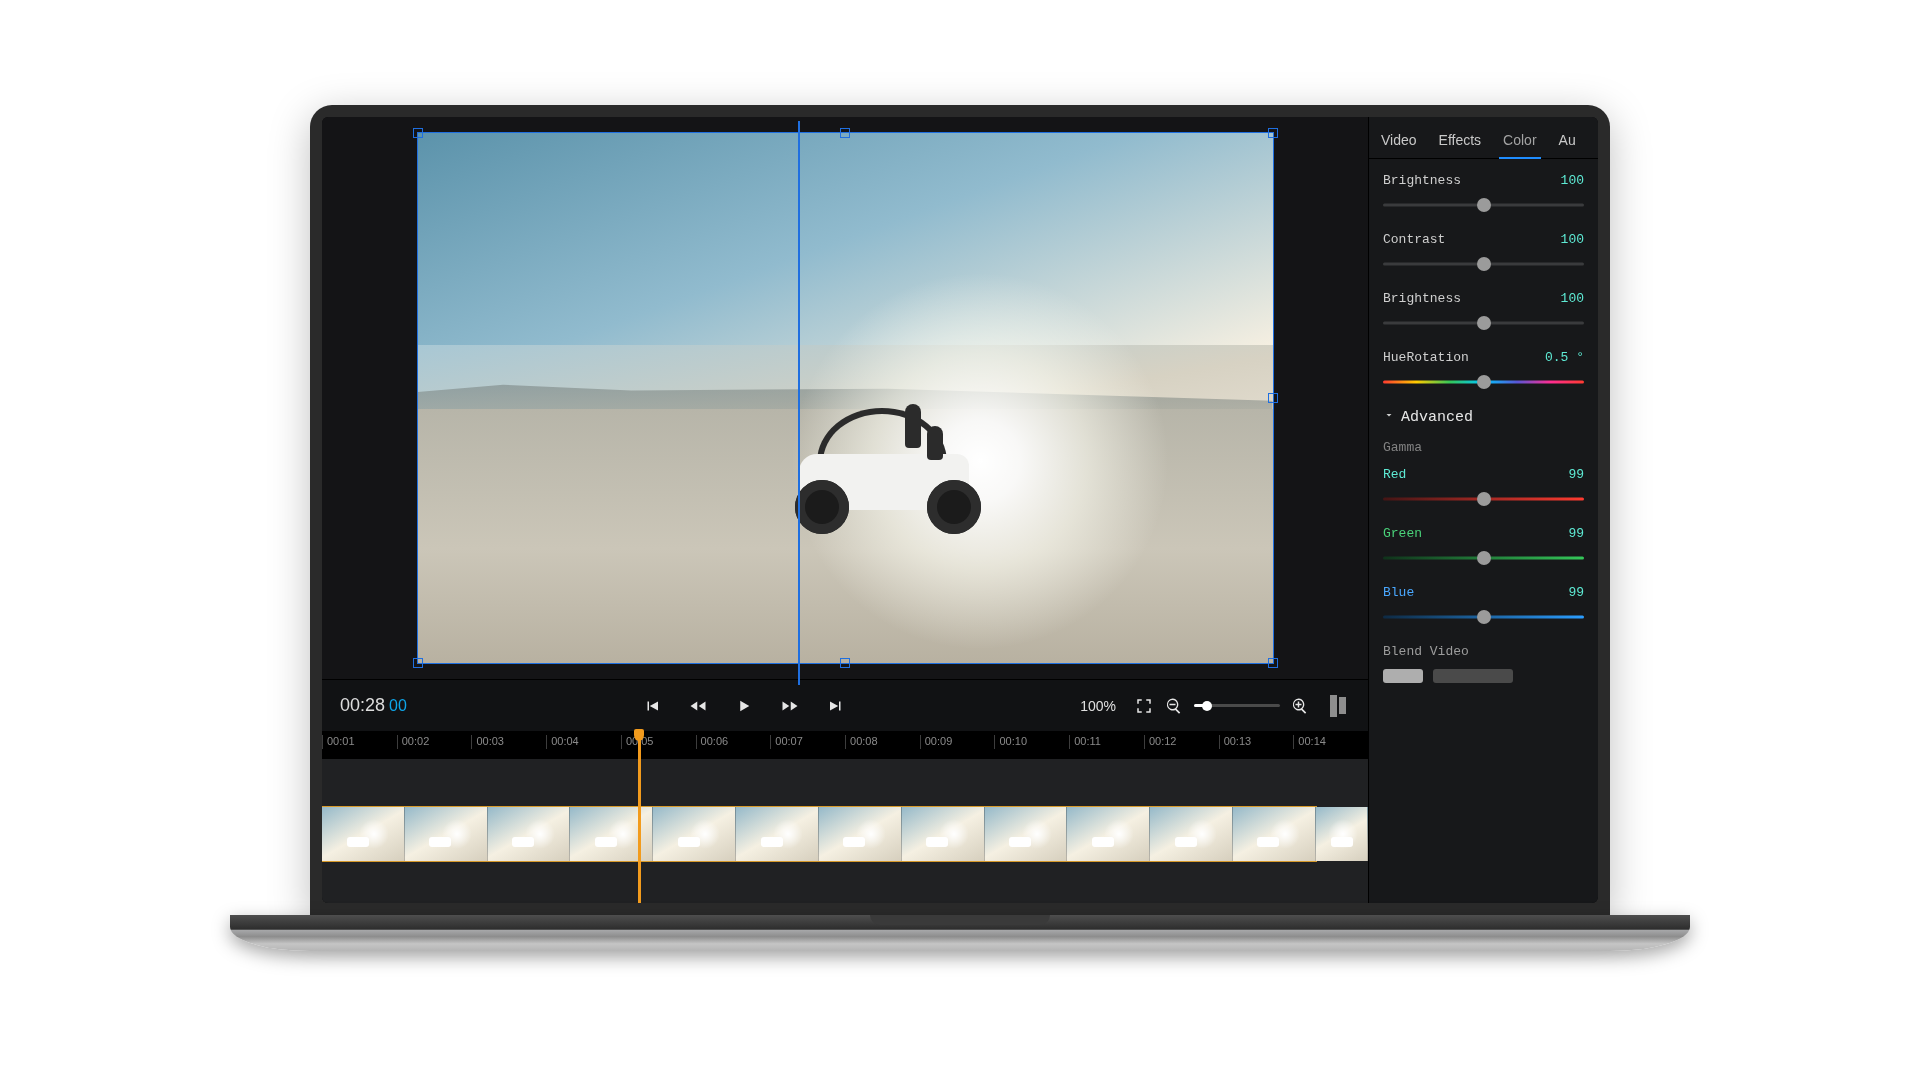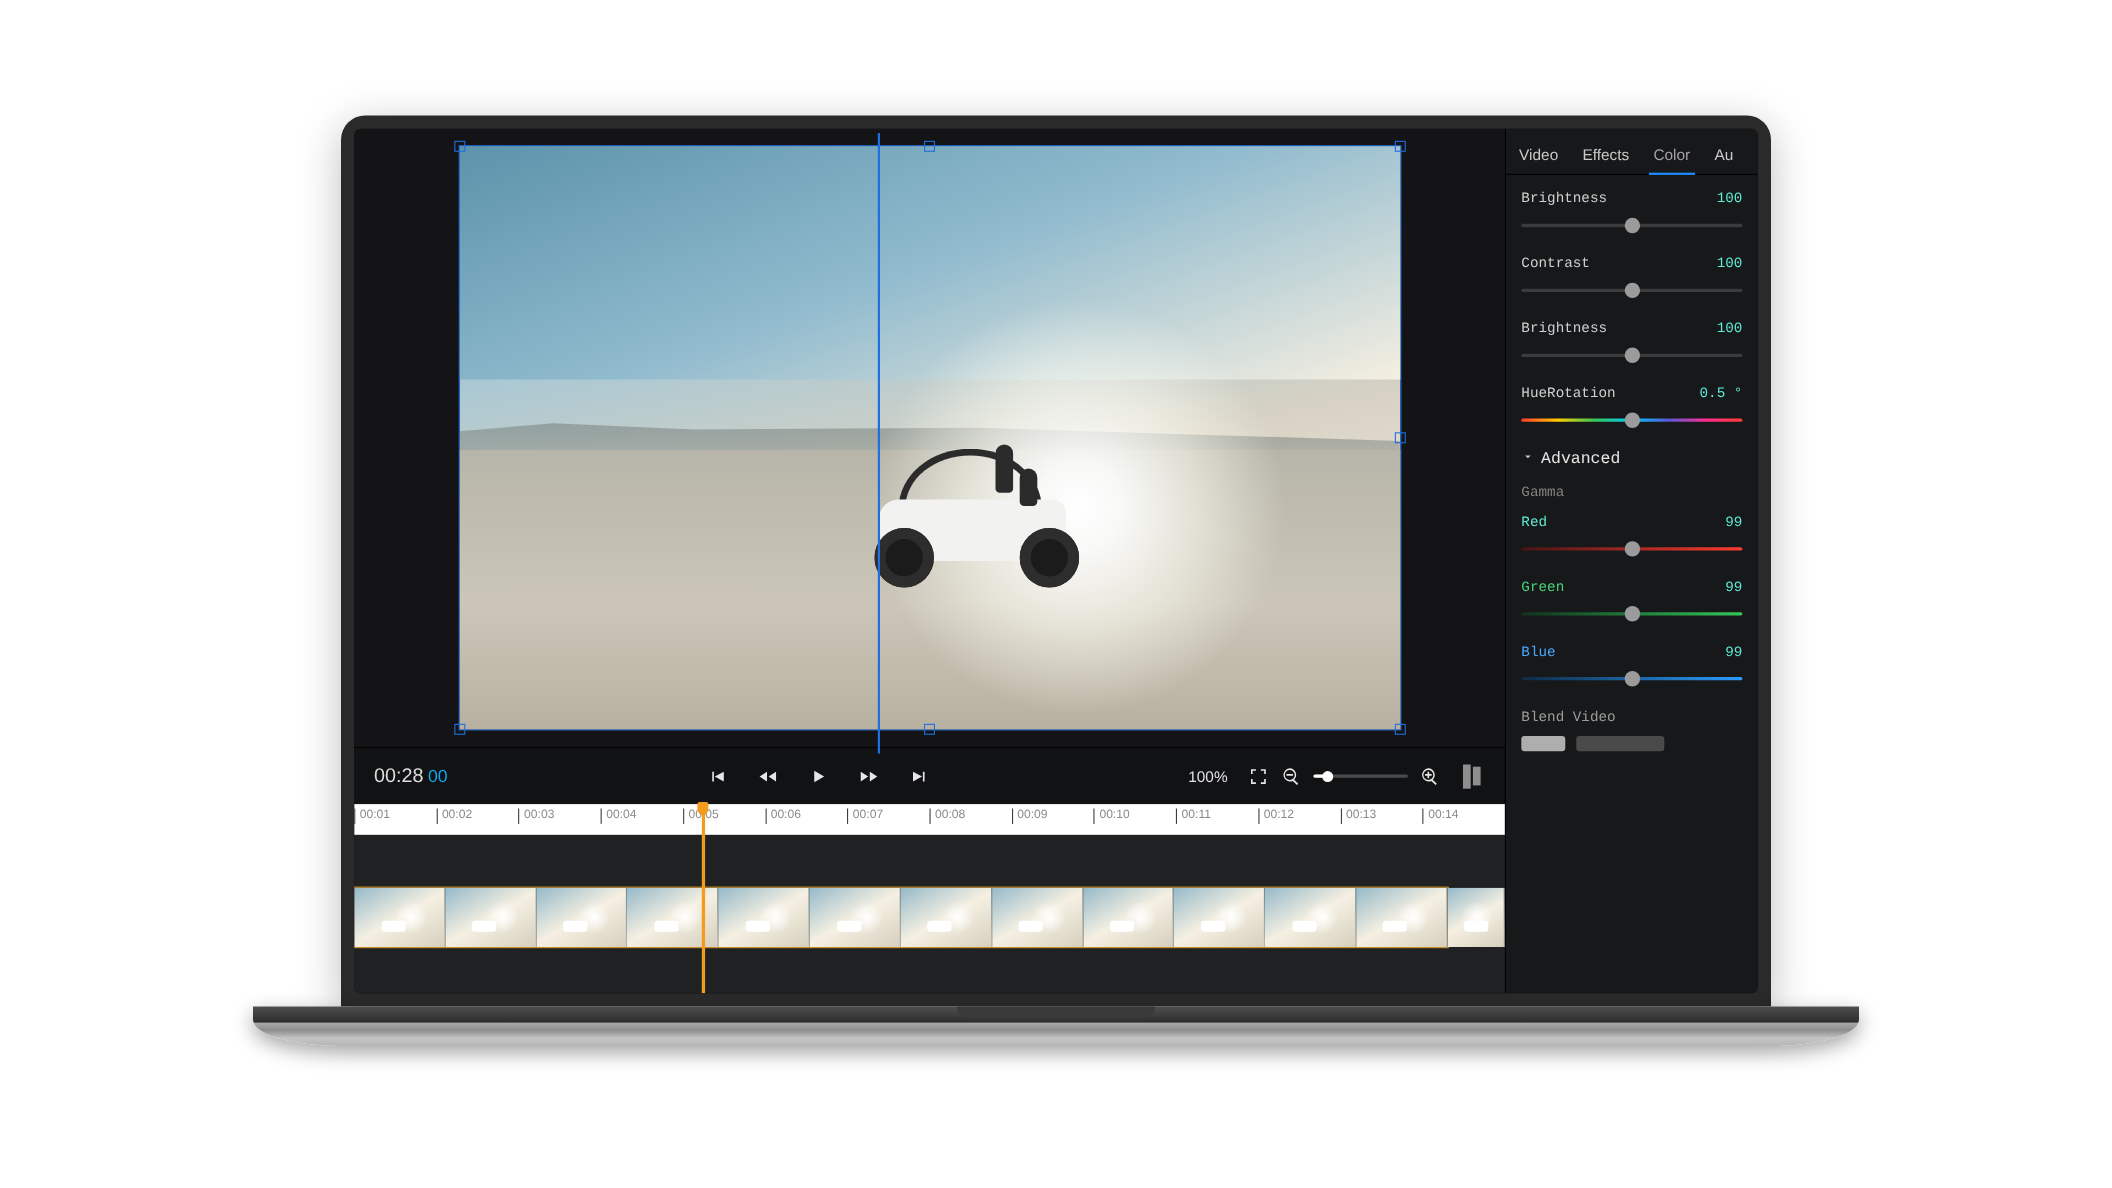--- a/index.html
+++ b/index.html
@@ -224,21 +224,21 @@
 
 .timeline {
   height: 172px;
   background: #1b1c1e;
   display: flex;
   flex-direction: column;
   position: relative;
 }
 .ruler {
   height: 28px;
-  background: #ffffff;
+  background: #000000;
   display: flex;
   align-items:flex-start;
   padding: 4px 0 0 0;
   font-size: 11px;
   color: #8a8a8a;
   position: relative;
 }
 .ruler .tick {
   flex: 1;
   border-left: 1px solid #3d3d3d;

